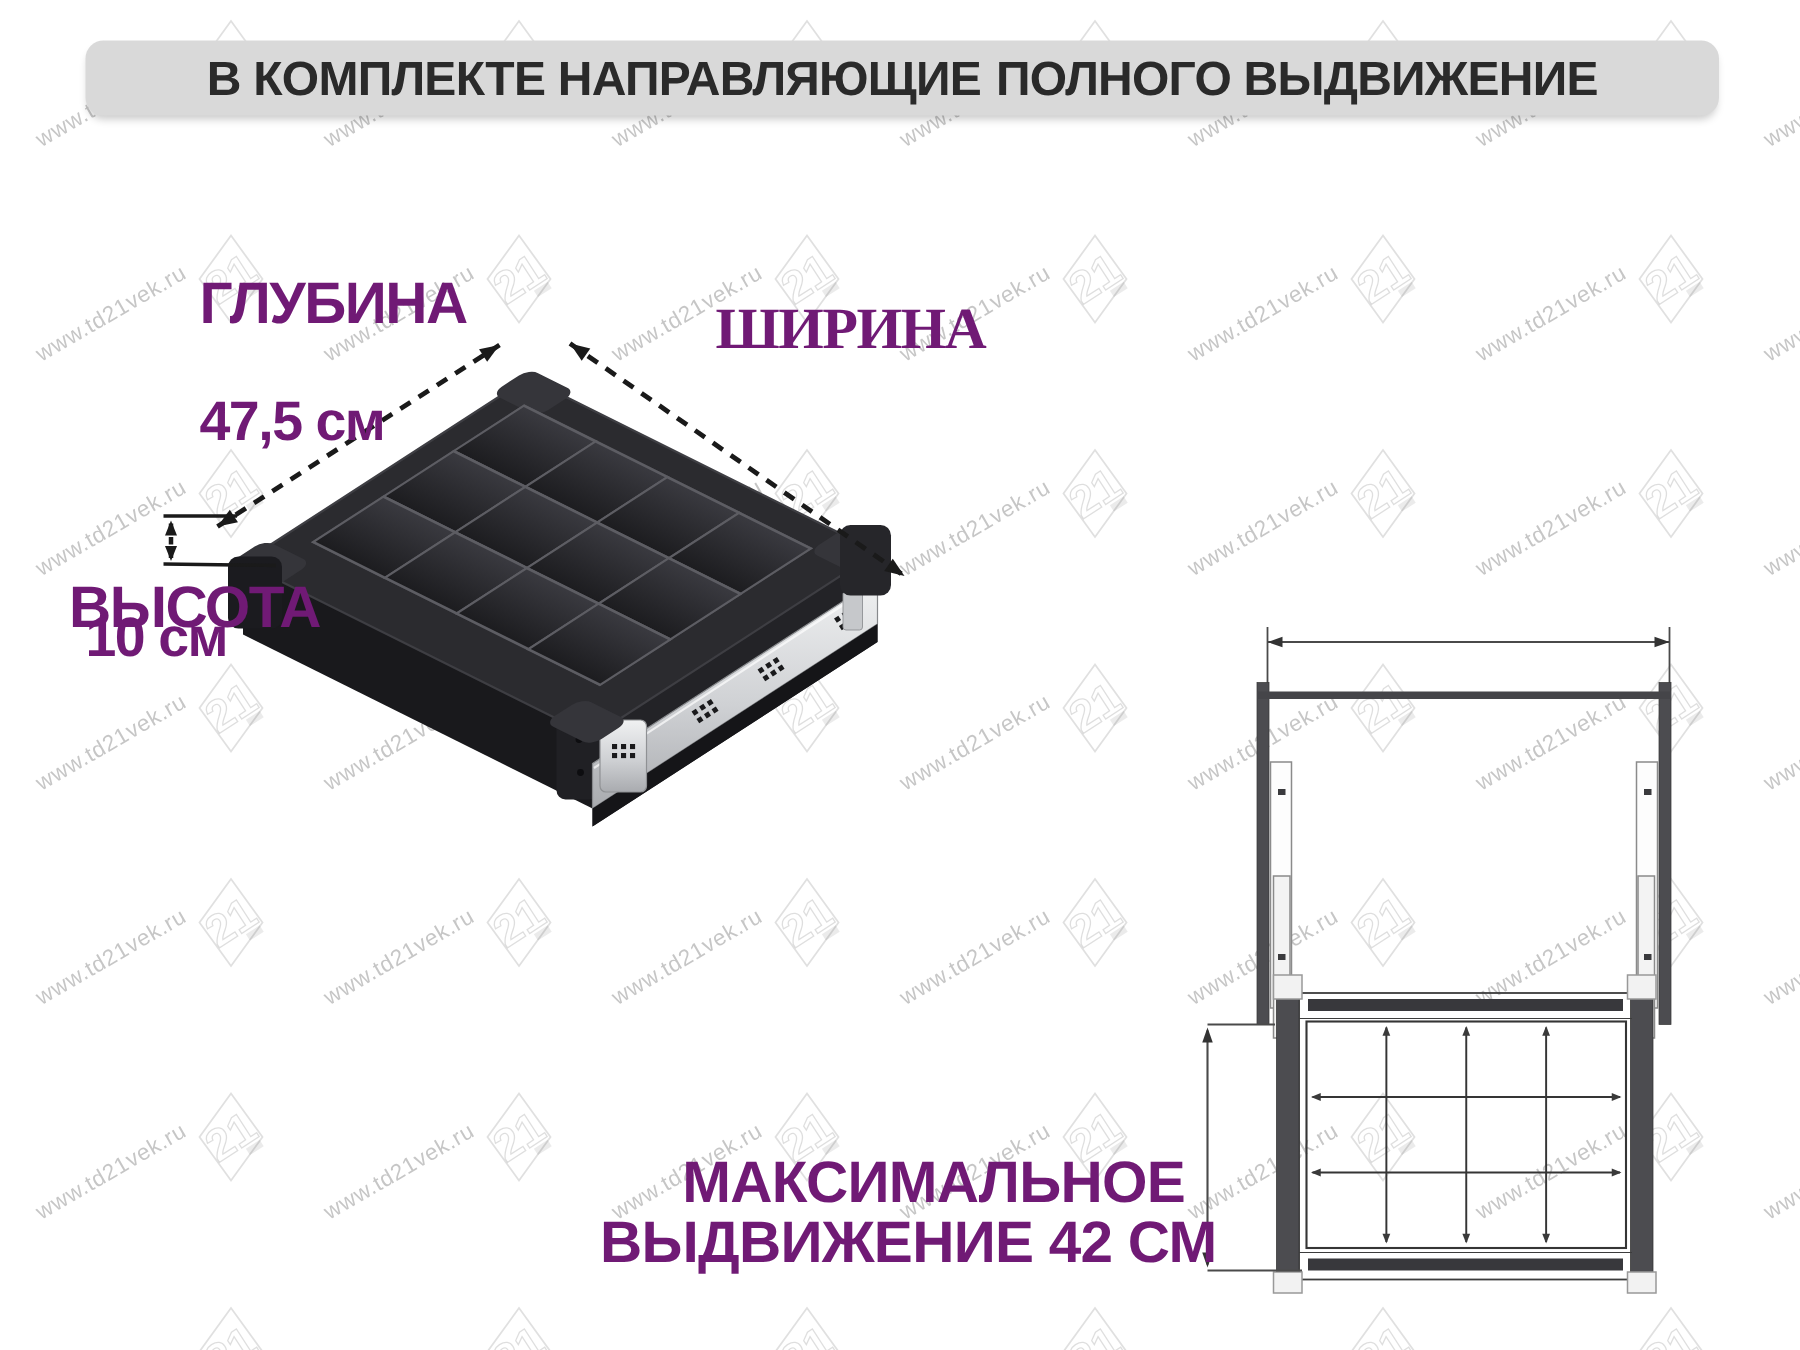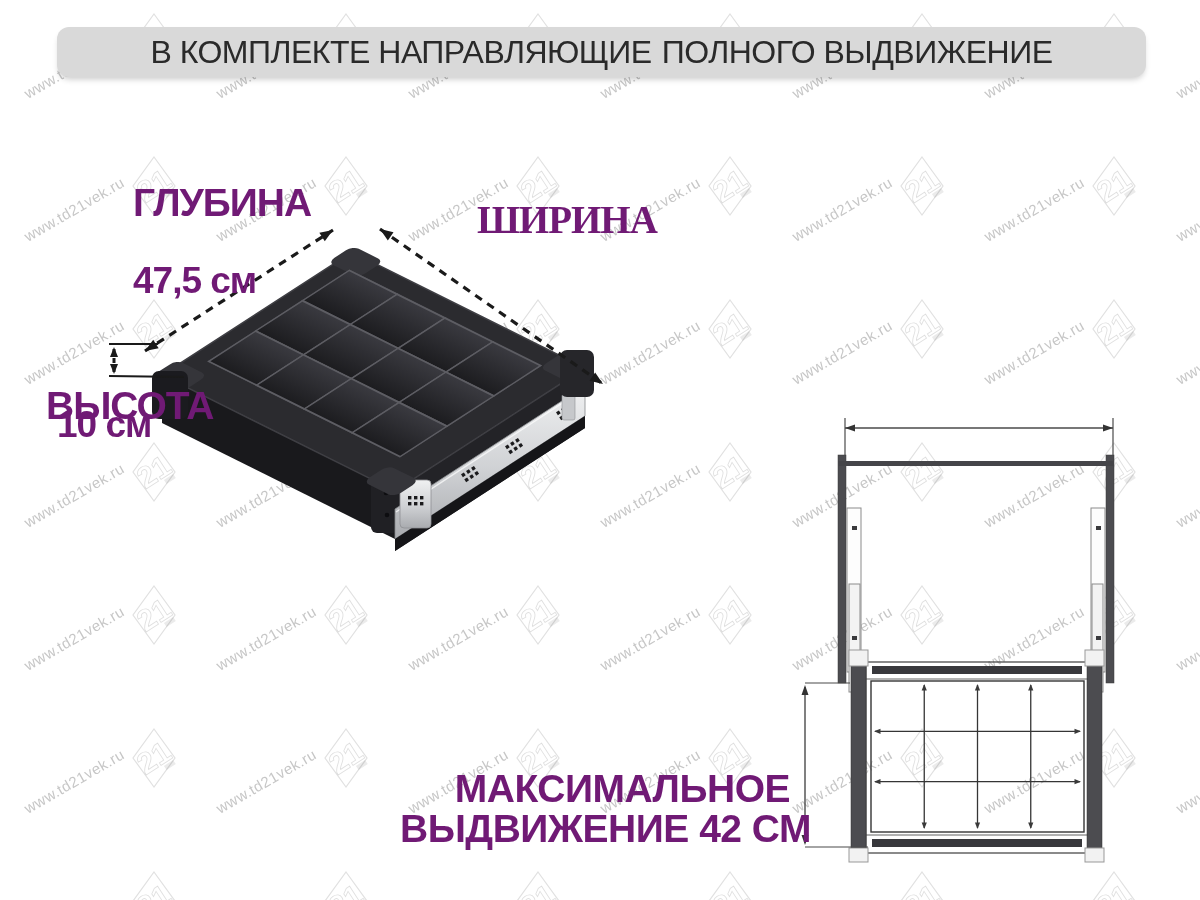--- a/index.html
+++ b/index.html
@@ -12,21 +12,21 @@
            transform:rotate(-30deg);transform-origin:0 0;white-space:nowrap;}
   .wm-dia{position:absolute;}
 
   
   svg.art{position:absolute;left:0;top:0;z-index:2;}
 
   
   #banner{position:absolute;left:57px;top:27px;width:1089px;height:50px;z-index:4;
           background:#d9d9d9;border-radius:12px;display:flex;align-items:center;justify-content:center;
           gap:10px;box-shadow:0 4px 6px -2px rgba(0,0,0,.22);}
-  #banner span{font-size:32px;font-weight:400;color:#2a2a2a;letter-spacing:-.5px;white-space:nowrap;}
+  #banner span{font-size:32px;font-weight:700;color:#2a2a2a;letter-spacing:-.5px;white-space:nowrap;}
 
   
   .lbl{position:absolute;z-index:3;font-weight:700;color:#701a75;letter-spacing:-1px;white-space:nowrap;}
   .dim-label{font-size:39px;}
   .dim-value{font-size:37px;}
   #glubina-label{left:133px;top:181px;}
   #glubina-value{left:133px;top:240px;margin-top:20px;}
   #shirina-label{left:477px;top:197px;font-family:Liberation Serif, serif;}
   #shirina-value{left:492px;top:246px;}
   #vysota-label{left:46px;top:384px;}

